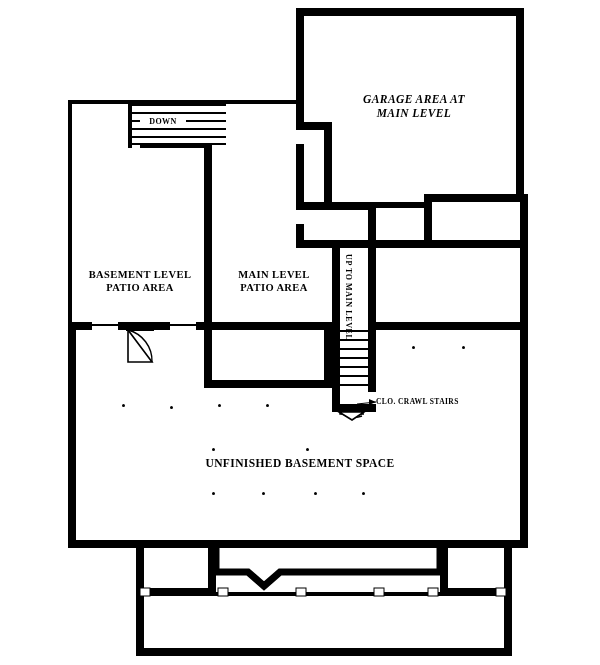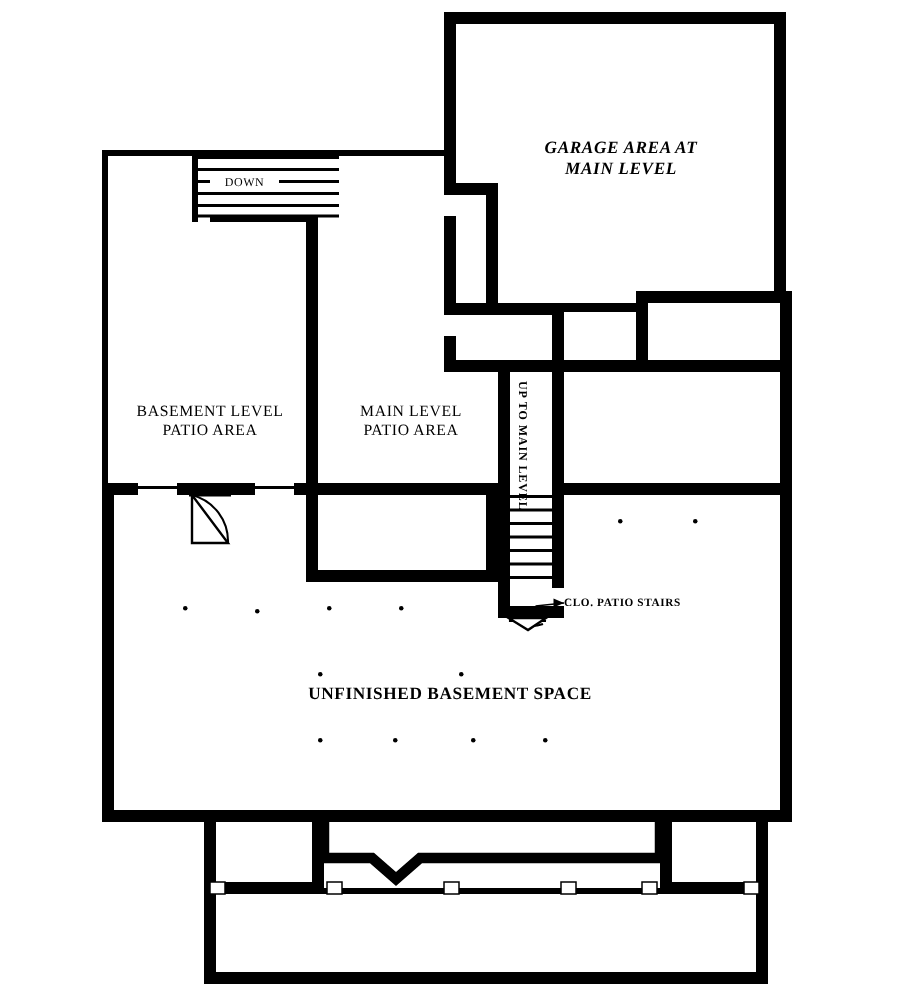--- a/index.html
+++ b/index.html
@@ -33,25 +33,25 @@
     line-height: 1.25;
     white-space: pre-line;
     letter-spacing: 0.4px;
   }
   .label.big {
     font-size: 11.5px;
     font-weight: bold;
   }
   .label.med {
     font-size: 10.5px;
-    font-weight: normal;
+    font-weight: bold;
   }
   .label.small {
     font-size: 8px;
-    font-weight: normal;
+    font-weight: bold;
   }
   .label.tiny {
     font-size: 7.5px;
     font-weight: bold;
   }
   .vlabel {
     position: absolute;
     font-family: "Liberation Serif", serif;
     font-size: 8px;
     font-weight: bold;
@@ -155,21 +155,21 @@
   <div class="white" style="left:216px; top:548px; width:224px; height:44px;"></div>
 
   <div class="label big" style="left:336px; top:92px; width:156px;font-style:italic;">GARAGE AREA AT
 MAIN LEVEL</div>
   <div class="label med" style="left:76px; top:268px; width:128px;">BASEMENT LEVEL
 PATIO AREA</div>
   <div class="label med" style="left:216px; top:268px; width:116px;">MAIN LEVEL
 PATIO AREA</div>
   <div class="label big" style="left:188px; top:456px; width:224px;">UNFINISHED BASEMENT SPACE</div>
   <div class="vlabel" style="left:344px; top:254px; height:100px;">UP TO MAIN LEVEL</div>
-  <div class="label tiny" style="left:376px; top:397px; width:104px; text-align:left;">CLO. PATIO STAIRS</div>
+  <div class="label tiny" style="left:376px; top:397px; width:104px; text-align:left;">CLO. CRAWL STAIRS</div>
 
   <div class="dot" style="left:122px; top:404px;"></div>
   <div class="dot" style="left:170px; top:406px;"></div>
   <div class="dot" style="left:218px; top:404px;"></div>
   <div class="dot" style="left:266px; top:404px;"></div>
   <div class="dot" style="left:412px; top:346px;"></div>
   <div class="dot" style="left:462px; top:346px;"></div>
   <div class="dot" style="left:212px; top:448px;"></div>
   <div class="dot" style="left:306px; top:448px;"></div>
   <div class="dot" style="left:212px; top:492px;"></div>

